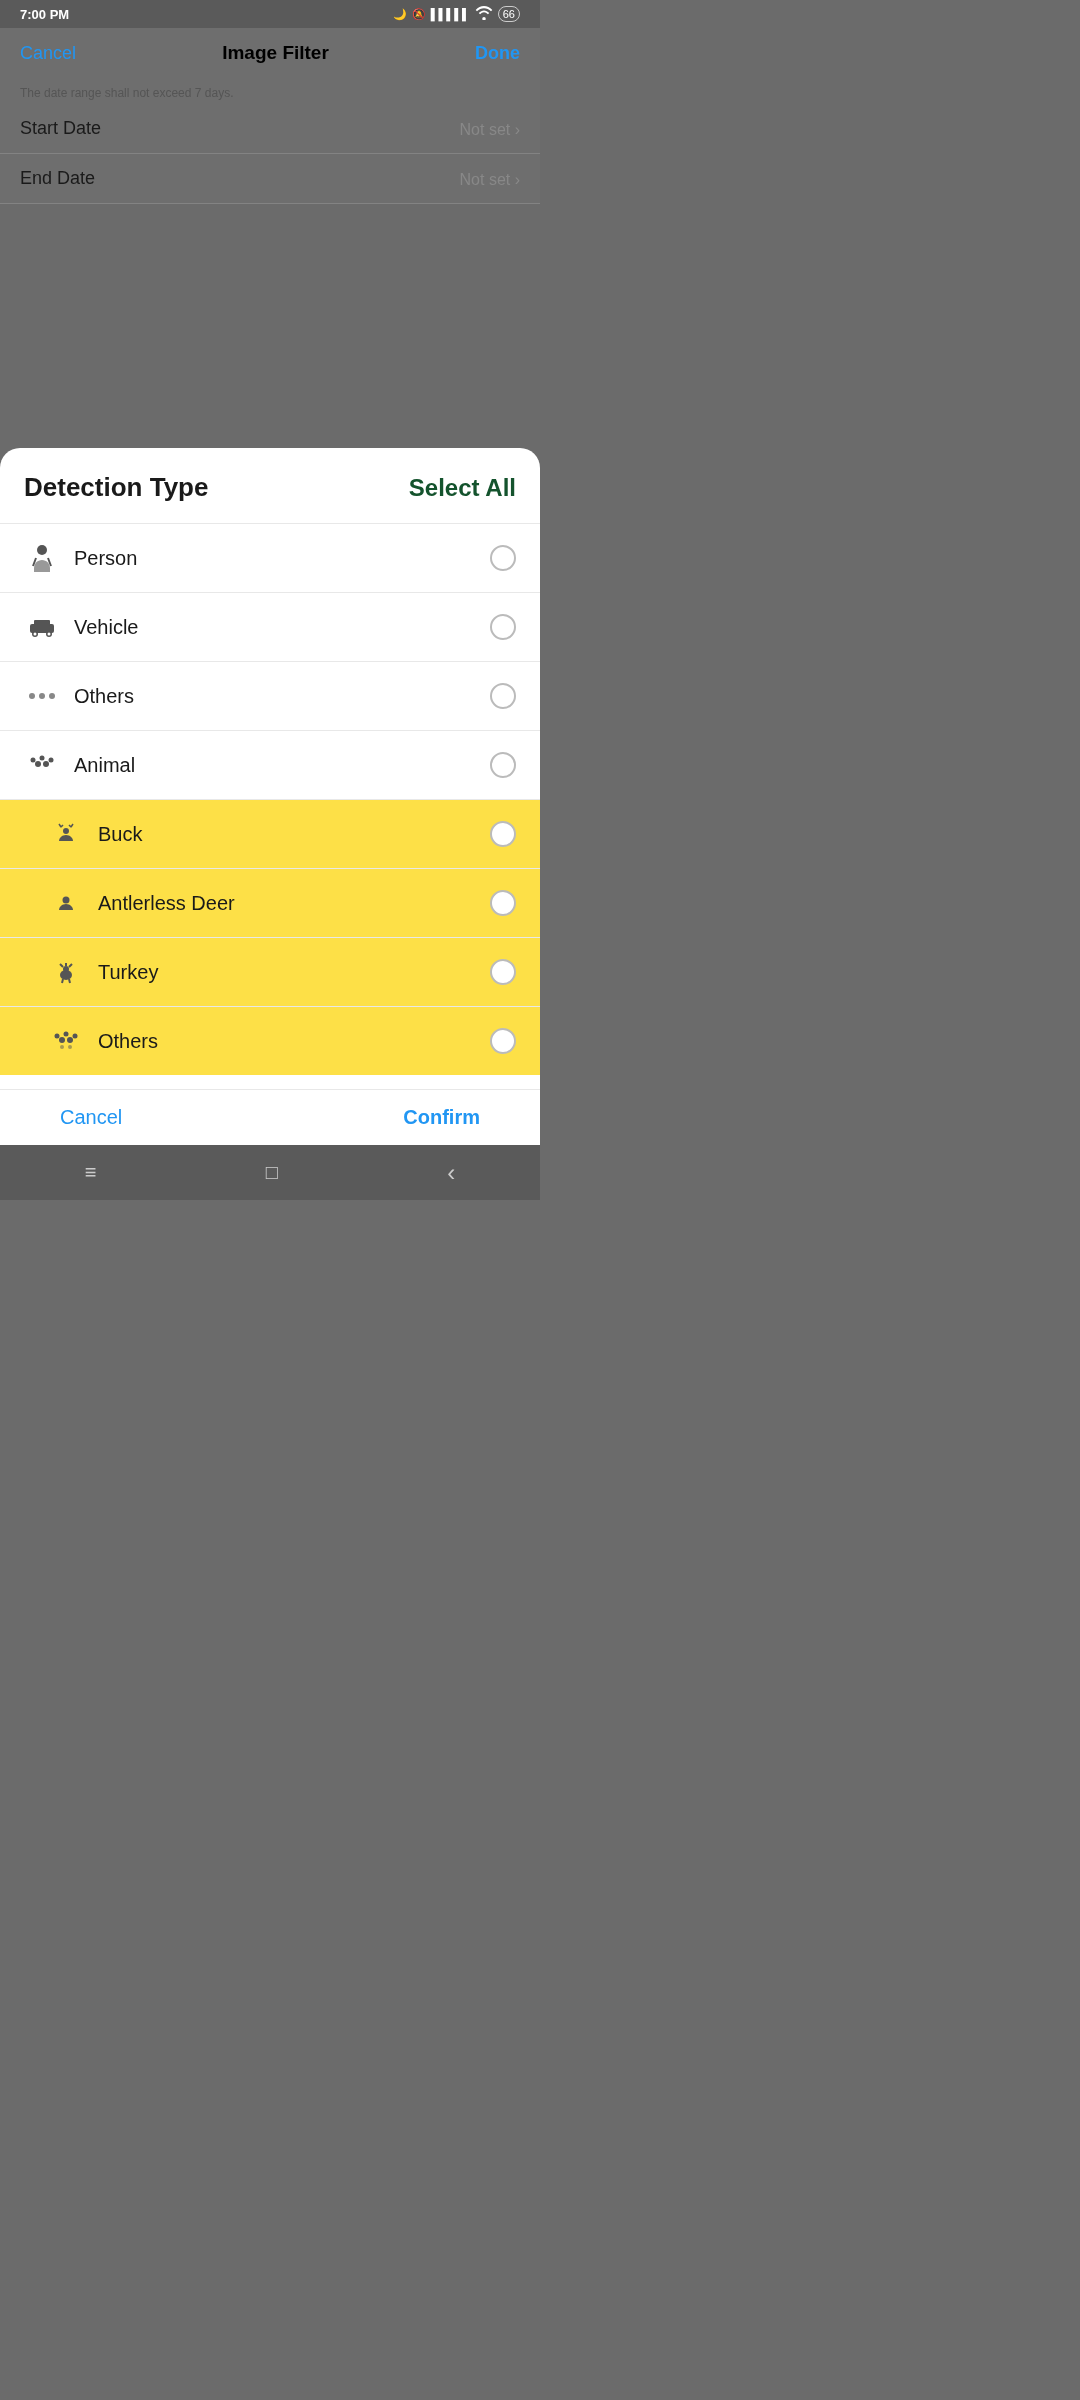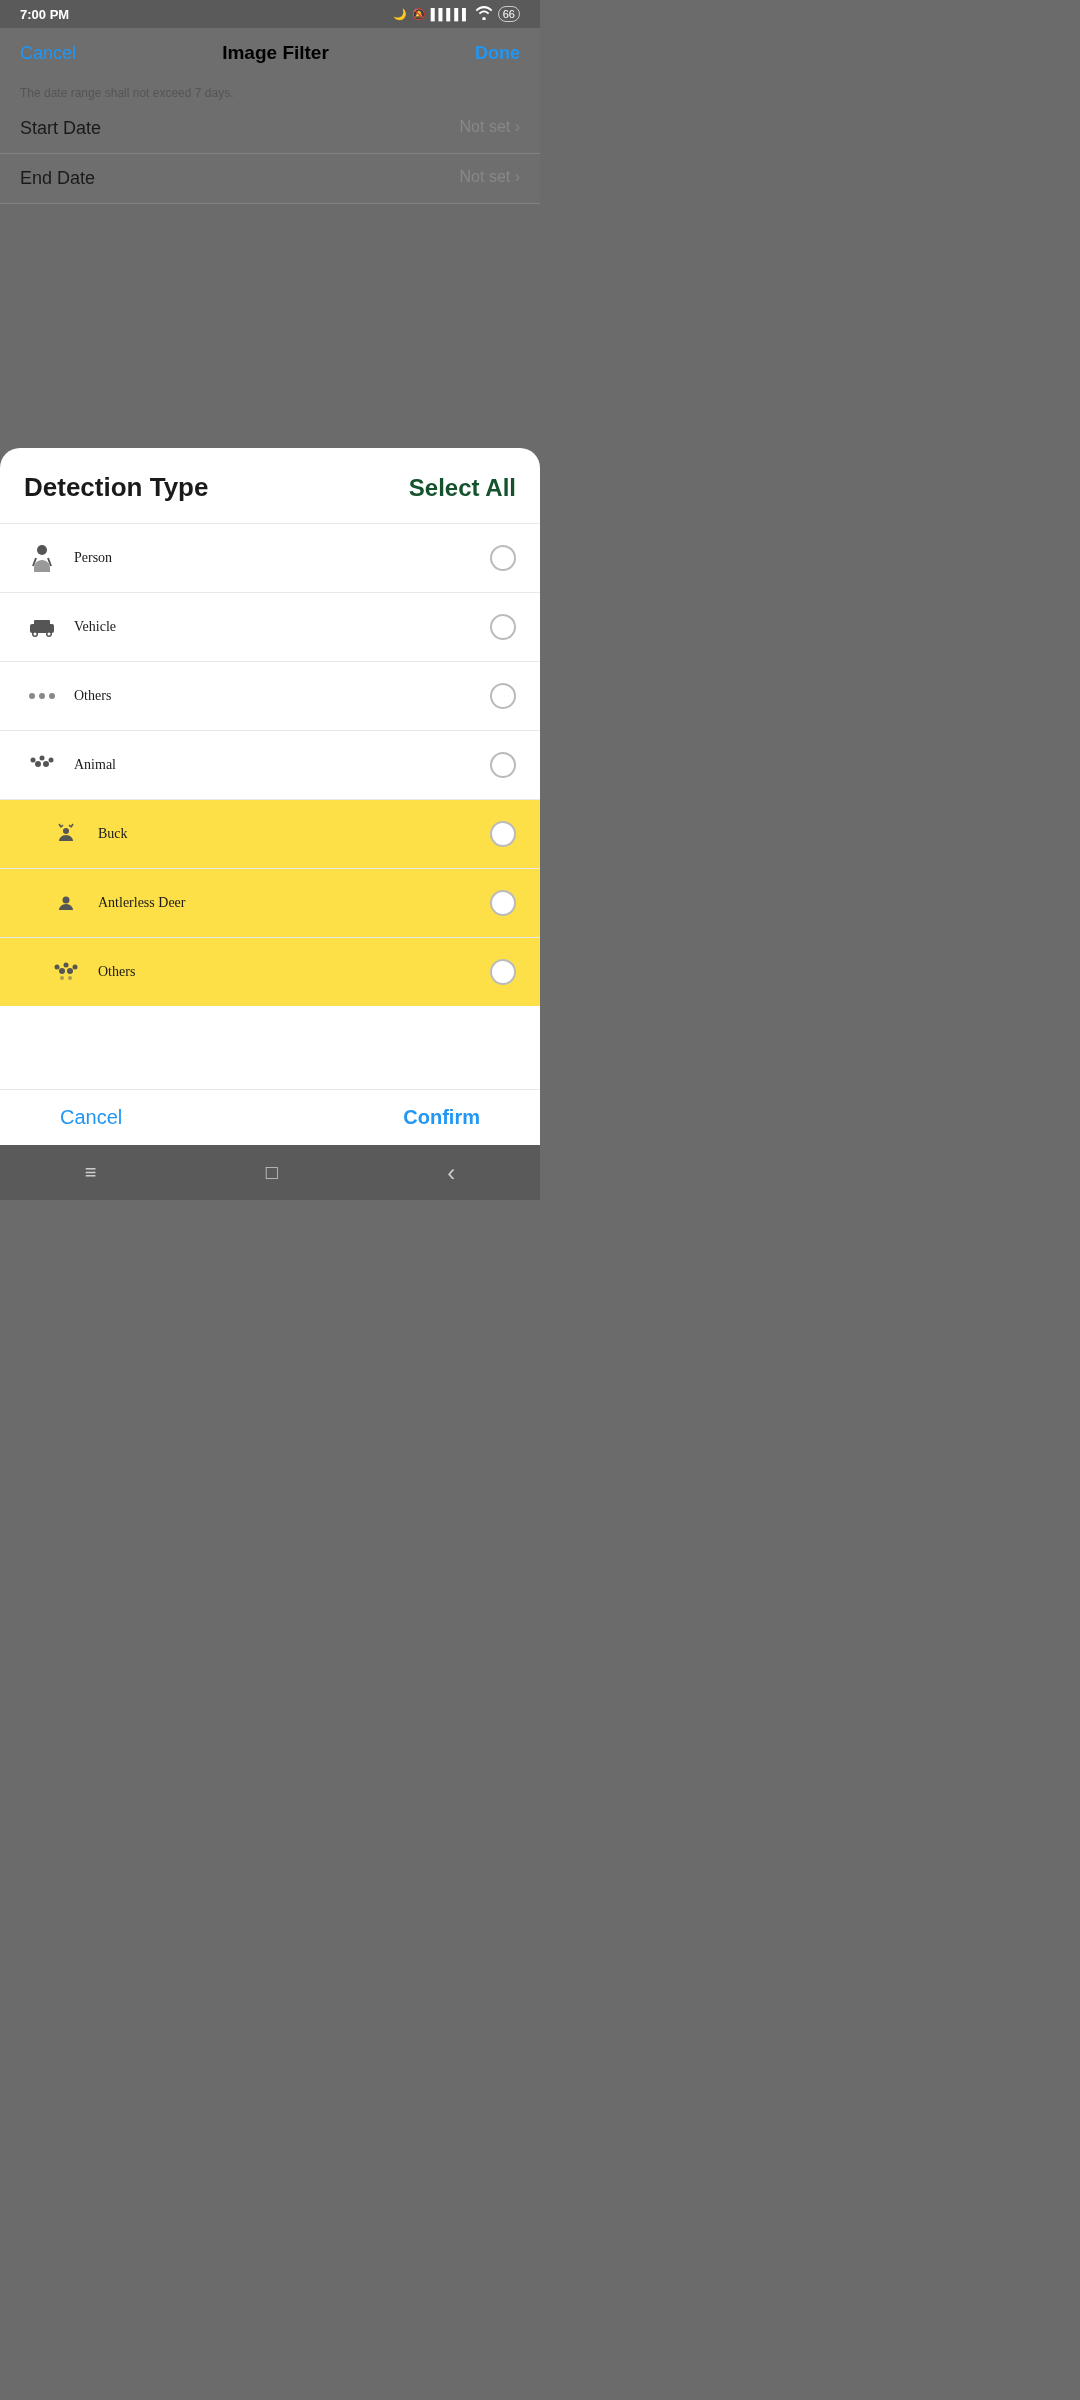--- a/index.html
+++ b/index.html
@@ -61,21 +61,21 @@
       color: #555;
       font-size: 12px;
     }
 
     
     .date-field {
       background: #6e6e6e;
       padding: 14px 20px;
       display: flex;
       justify-content: space-between;
-      align-items: flex-start;
+      align-items: flex-end;
       border-bottom: 1px solid rgba(255,255,255,0.15);
     }
     .date-field-label {
       color: #1a1a1a;
       font-size: 18px;
       font-weight: 500;
     }
     .date-field-value {
       color: #888;
       font-size: 16px;
@@ -137,24 +137,23 @@
       align-items: center;
       justify-content: center;
       margin-right: 14px;
       font-size: 22px;
       color: #555;
       flex-shrink: 0;
     }
 
     .detection-item .item-label {
       flex: 1;
-      font-size: 14px;
+      font-size: 20px;
       color: #1a1a1a;
       font-weight: 400;
-      font-family: Liberation Serif, serif;
     }
 
     .radio-circle {
       width: 26px;
       height: 26px;
       border-radius: 50%;
       border: 2px solid #bbb;
       background: white;
       flex-shrink: 0;
     }
@@ -318,20 +317,32 @@
         <svg width="26" height="26" viewBox="0 0 26 26" fill="#555">
           <path d="M13 14 C9 14 6 17 6 20 L20 20 C20 17 17 14 13 14Z"></path>
           <circle cx="13" cy="10" r="3.5"></circle>
           <path d="M13 13.5 L13 14"></path>
         </svg>
       </div>
       <span class="item-label">Antlerless Deer</span>
       <div class="radio-circle"></div>
     </div>
 
+    <div class="detection-item sub-item">
+      <div class="item-icon">
+        <svg width="26" height="26" viewBox="0 0 26 26" fill="#555">
+          <ellipse cx="13" cy="16" rx="6" ry="5"></ellipse>
+          <circle cx="13" cy="10" r="3"></circle>
+          <path d="M10 8 L7 5 M13 7 L13 4 M16 8 L19 5" stroke="#555" stroke-width="2" fill="none"></path>
+          <path d="M10 20 L9 24 M16 20 L17 24" stroke="#555" stroke-width="2"></path>
+        </svg>
+      </div>
+      <span class="item-label">Turkey</span>
+      <div class="radio-circle"></div>
+    </div>
 
     <div class="detection-item sub-item">
       <div class="item-icon">
         <svg width="26" height="26" viewBox="0 0 26 26" fill="#555">
           <circle cx="9" cy="12" r="3"></circle>
           <circle cx="17" cy="12" r="3"></circle>
           <circle cx="4" cy="8" r="2.5"></circle>
           <circle cx="22" cy="8" r="2.5"></circle>
           <circle cx="13" cy="6" r="2.5"></circle>
           <circle cx="9" cy="19" r="2" opacity="0.5"></circle>

